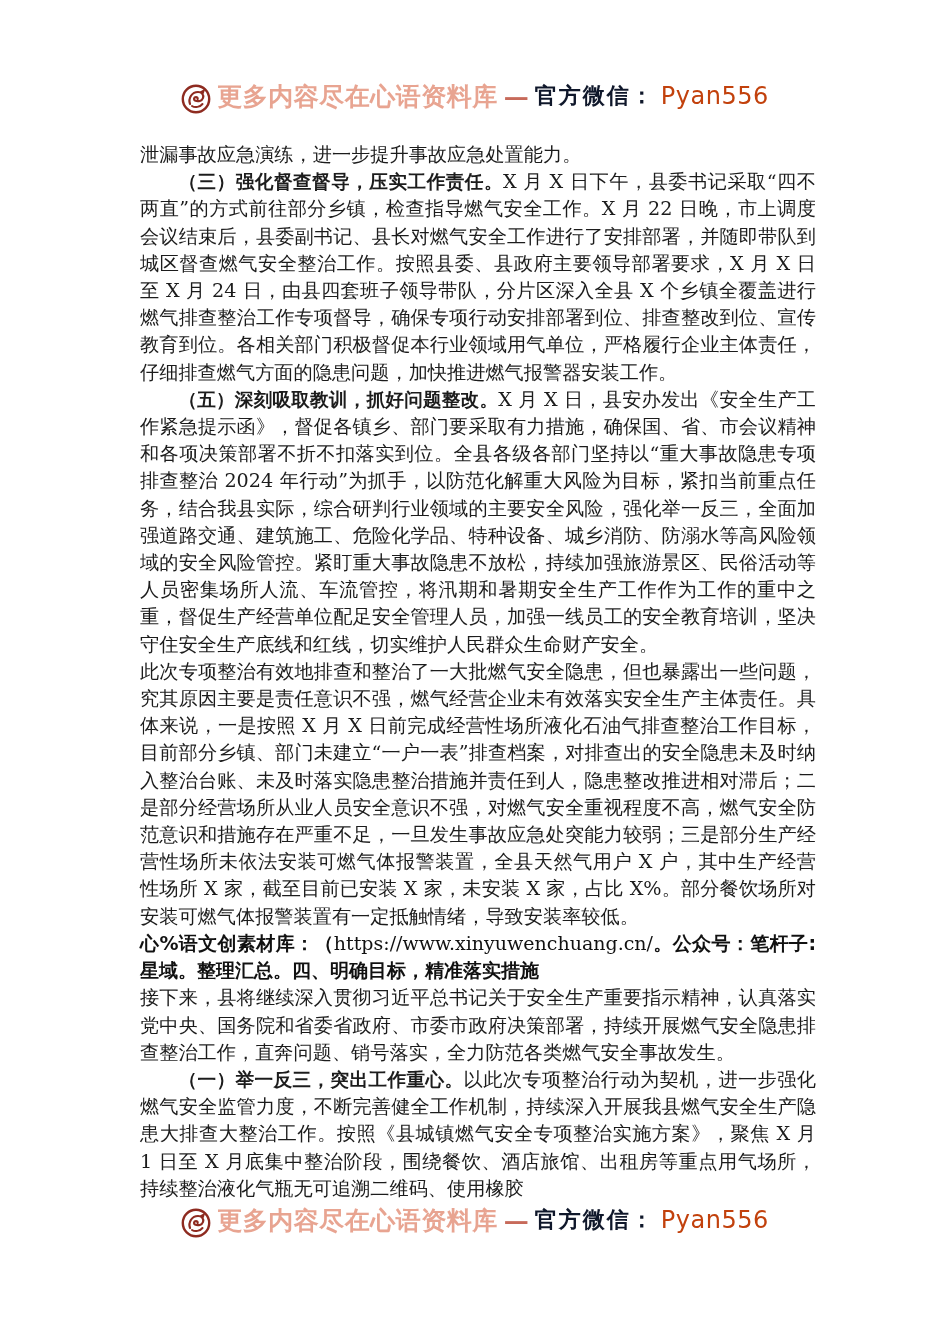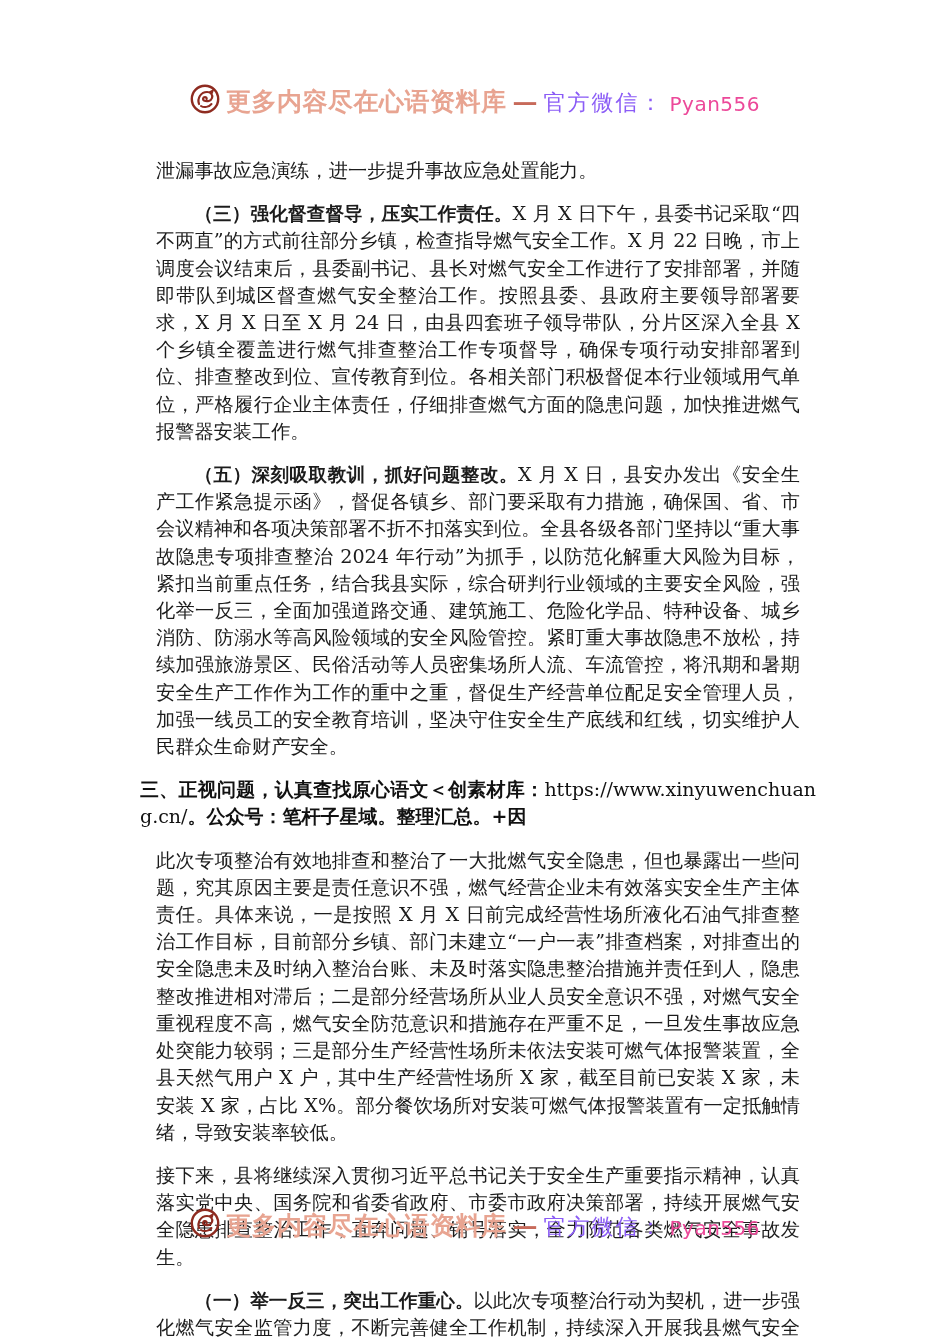--- a/index.html
+++ b/index.html
@@ -22,21 +22,21 @@
     background: #ffffff;
     box-sizing: border-box;
   }
 
   
   .watermark {
     position: absolute;
     left: 0;
     width: 950px;
     display: flex;
-    align-items: flex-end;
+    align-items: flex-start;
     justify-content: center;
     gap: 6px;
     white-space: nowrap;
   }
   .watermark-top { top: 84px; }
   .watermark-bottom { top: 1208px; }
 
   .wm-logo {
     width: 30px;
     height: 30px;
@@ -55,44 +55,44 @@
   }
   .wm-dash {
     font-size: 25px;
     font-weight: 700;
     color: #c76a5a;
     line-height: 1;
   }
   .wm-wechat {
     font-family: "DejaVu Serif", "Liberation Serif", serif;
     font-size: 22px;
-    font-weight: 400;
-    color: #8b5cf6;
+    font-weight: 700;
+    color: #0f172a;
     letter-spacing: 2px;
     line-height: 1;
   }
   .wm-id {
     font-family: "DejaVu Sans", "Liberation Sans", sans-serif;
-    font-size: 20px;
+    font-size: 24px;
     font-weight: 400;
-    color: #ec4899;
+    color: #c2410c;
     letter-spacing: 0.5px;
     line-height: 1;
   }
 
   
   .doc-body {
     position: absolute;
     left: 140px;
     top: 141px;
     width: 676px;
   }
 
   p.para {
-    margin: 16px;
+    margin: 0;
     font-size: 19.2px;
     line-height: 27.2px;
     color: #1c1c1c;
     text-align: justify;
     text-justify: inter-ideograph;
     font-family: "DejaVu Serif", "Liberation Serif", serif;
     word-break: break-all;
   }
   p.indent {
     text-indent: 2em;
@@ -149,28 +149,28 @@
 
     <p class="para indent">
       <span class="bold-lead">（三）强化督查督导，压实工作责任。</span><span>X 月 X 日下午，县委书记采取“四不两直”的方式前往部分乡镇，检查指导燃气安全工作。X 月 22 日晚，市上调度会议结束后，县委副书记、县长对燃气安全工作进行了安排部署，并随即带队到城区督查燃气安全整治工作。按照县委、县政府主要领导部署要求，X 月 X 日至 X 月 24 日，由县四套班子领导带队，分片区深入全县 X 个乡镇全覆盖进行燃气排查整治工作专项督导，确保专项行动安排部署到位、排查整改到位、宣传教育到位。各相关部门积极督促本行业领域用气单位，严格履行企业主体责任，仔细排查燃气方面的隐患问题，加快推进燃气报警器安装工作。</span>
     </p>
 
 
     <p class="para indent">
       <span class="bold-lead">（五）深刻吸取教训，抓好问题整改。</span><span>X 月 X 日，县安办发出《安全生产工作紧急提示函》，督促各镇乡、部门要采取有力措施，确保国、省、市会议精神和各项决策部署不折不扣落实到位。全县各级各部门坚持以“重大事故隐患专项排查整治 2024 年行动”为抓手，以防范化解重大风险为目标，紧扣当前重点任务，结合我县实际，综合研判行业领域的主要安全风险，强化举一反三，全面加强道路交通、建筑施工、危险化学品、特种设备、城乡消防、防溺水等高风险领域的安全风险管控。紧盯重大事故隐患不放松，持续加强旅游景区、民俗活动等人员密集场所人流、车流管控，将汛期和暑期安全生产工作作为工作的重中之重，督促生产经营单位配足安全管理人员，加强一线员工的安全教育培训，坚决守住安全生产底线和红线，切实维护人民群众生命财产安全。</span>
     </p>
 
-    <p class="heading">
-      <span>三、正视问题，认真查找原心语文＜创素材库：</span><span class="url">https://www.xinyuwenchuang.cn/</span><span>。公众号：笔杆子星域。整理汇总。+因</span>
-    </p>
 
     <p class="para">
       <span>此次专项整治有效地排查和整治了一大批燃气安全隐患，但也暴露出一些问题，究其原因主要是责任意识不强，燃气经营企业未有效落实安全生产主体责任。具体来说，一是按照 X 月 X 日前完成经营性场所液化石油气排查整治工作目标，目前部分乡镇、部门未建立“一户一表”排查档案，对排查出的安全隐患未及时纳入整治台账、未及时落实隐患整治措施并责任到人，隐患整改推进相对滞后；二是部分经营场所从业人员安全意识不强，对燃气安全重视程度不高，燃气安全防范意识和措施存在严重不足，一旦发生事故应急处突能力较弱；三是部分生产经营性场所未依法安装可燃气体报警装置，全县天然气用户 X 户，其中生产经营性场所 X 家，截至目前已安装 X 家，未安装 X 家，占比 X%。部分餐饮场所对安装可燃气体报警装置有一定抵触情绪，导致安装率较低。</span>
     </p>
 
+    <p class="heading">
+      <span>心%语文创素材库：（</span><span class="url">https://www.xinyuwenchuang.cn/</span><span>。公众号：笔杆子:星域。整理汇总。四、明确目标，精准落实措施</span>
+    </p>
 
     <p class="para">
       <span>接下来，县将继续深入贯彻习近平总书记关于安全生产重要指示精神，认真落实党中央、国务院和省委省政府、市委市政府决策部署，持续开展燃气安全隐患排查整治工作，直奔问题、销号落实，全力防范各类燃气安全事故发生。</span>
     </p>
 
     <p class="para indent">
       <span class="bold-lead">（一）举一反三，突出工作重心。</span><span>以此次专项整治行动为契机，进一步强化燃气安全监管力度，不断完善健全工作机制，持续深入开展我县燃气安全生产隐患大排查大整治工作。按照《县城镇燃气安全专项整治实施方案》，聚焦 X 月 1 日至 X 月底集中整治阶段，围绕餐饮、酒店旅馆、出租房等重点用气场所，持续整治液化气瓶无可追溯二维码、使用橡胶</span>
     </p>
 
   </div>

